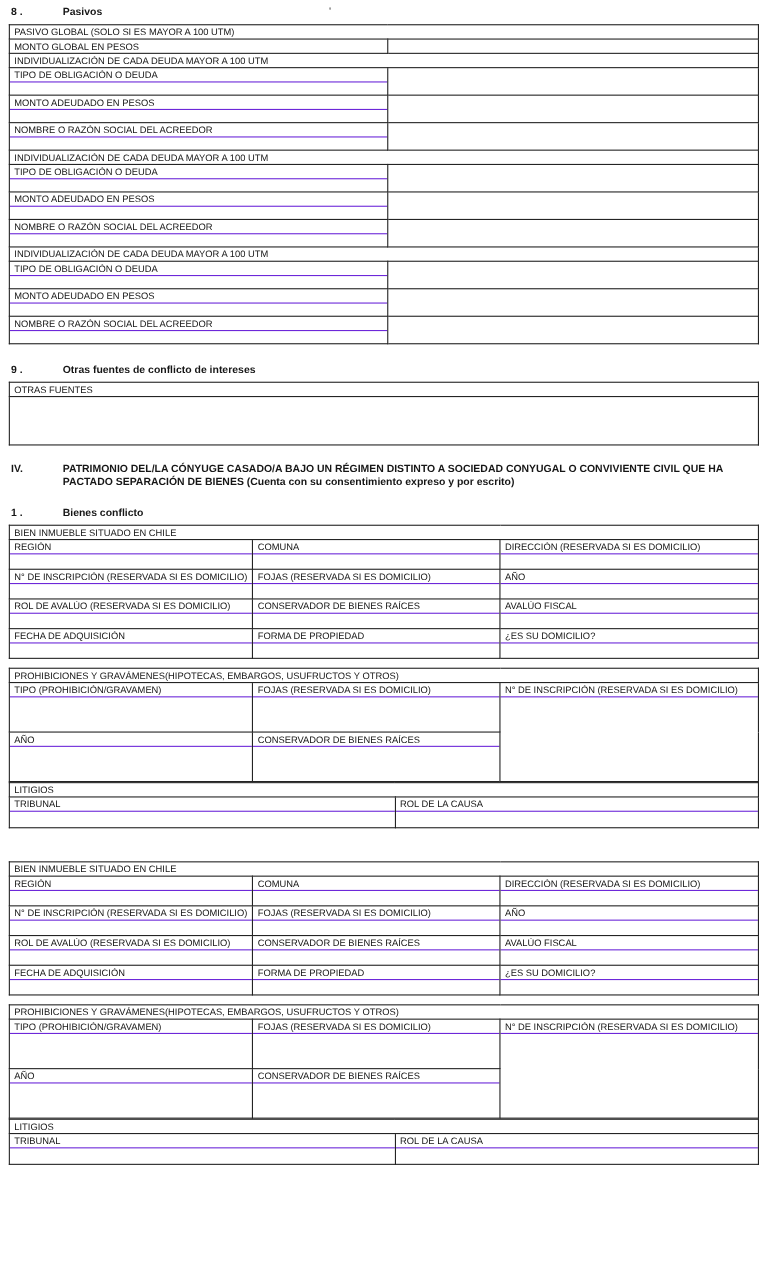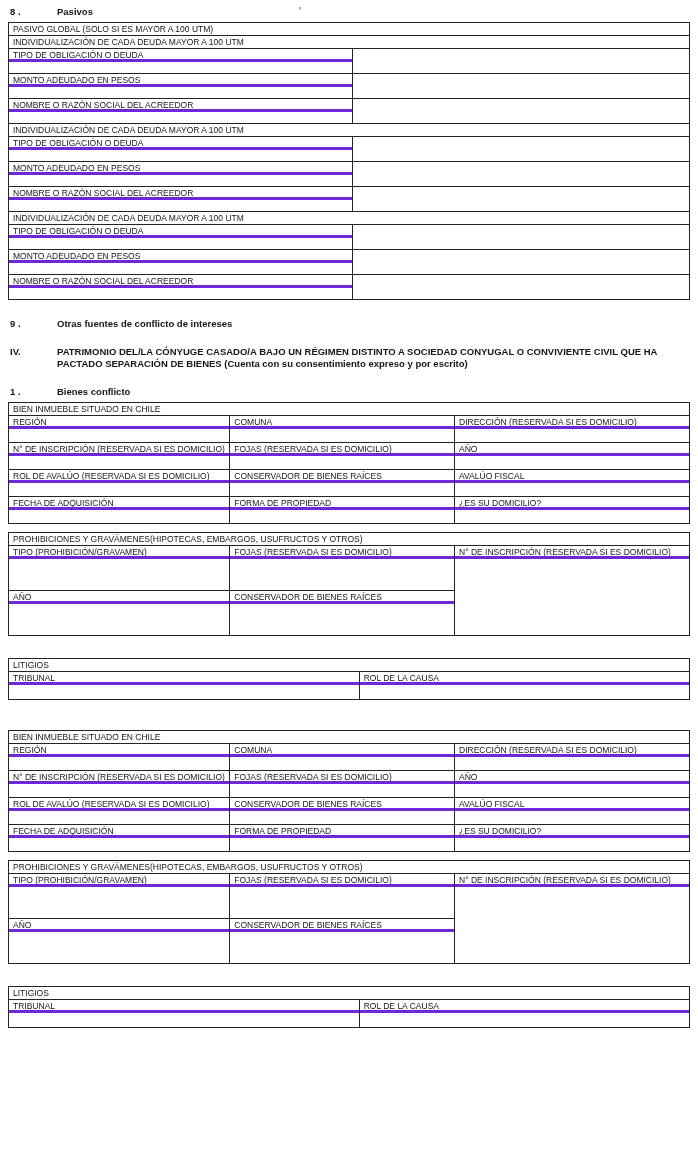--- a/index.html
+++ b/index.html
@@ -10,29 +10,29 @@
   .heading{display:flex;font-weight:700;font-size:9.5px;line-height:12px;margin:0 0 4px 2px}
   .heading .num{flex:0 0 47px}
   .heading .ttl{flex:1;padding-right:6px}
   .h9{margin-top:18px}
   .hIV{margin-top:16px}
   .h1{margin-top:16px}
   table.frm{width:100%;border-collapse:collapse;table-layout:fixed}
   .frm td{border:1px solid #242424;vertical-align:top;font-size:8.5px;line-height:10px;padding:0}
   .frm td.hdr{font-weight:400;padding:1px 4px;height:13px}
   .frm td.lab{padding:1px 4px}
-  .fl{border-bottom:3px solid #6d28d9;padding:1px 4px 0;height:13px;white-space:nowrap;overflow:hidden}
+  .fl{border-bottom:1px solid #6d28d9;padding:1px 4px 0;height:13px;white-space:nowrap;overflow:hidden}
   tr.r13{height:13px}
   tr.r25{height:25px}
   tr.r39{height:27px}
   tr.r35{height:45px}
   tr.r28{height:28px}
   tr.rblank{height:44px}
   .mt8{margin-top:8px}
-  .mt22{margin-top:22px}
+  .mt22{}
   .mt30{margin-top:30px}
 </style>
 </head>
 <body>
 
 <div class="page">
   <span class="stray">'</span>
 
   <div class="heading">
     <span class="num">8 .</span>
@@ -41,20 +41,24 @@
 
   <table class="frm">
     <colgroup>
         <col style="width:50.5%">
         <col style="width:49.5%">
       </colgroup>
     <tbody>
       <tr class="r13">
           <td class="hdr" colspan="2">PASIVO GLOBAL (SOLO SI ES MAYOR A 100 UTM)</td>
         </tr>
+      <tr class="r13">
+        <td class="lab">MONTO GLOBAL EN PESOS</td>
+        <td></td>
+      </tr>
 
       <tr class="r13">
           <td class="hdr" colspan="2">INDIVIDUALIZACIÓN DE CADA DEUDA MAYOR A 100 UTM</td>
         </tr>
       <tr class="r25">
         <td>
             <div class="fl">TIPO DE OBLIGACIÓN O DEUDA</div>
           </td>
         <td></td>
       </tr>
@@ -115,20 +119,30 @@
         <td></td>
       </tr>
     </tbody>
   </table>
 
   <div class="heading h9">
     <span class="num">9 .</span>
     <span class="ttl">Otras fuentes de conflicto de intereses</span>
   </div>
 
+  <table class="frm">
+    <tbody>
+      <tr class="r13">
+          <td class="lab">OTRAS FUENTES</td>
+        </tr>
+      <tr class="rblank">
+          <td></td>
+        </tr>
+    </tbody>
+  </table>
 
   <div class="heading hIV">
     <span class="num">IV.</span>
     <span class="ttl">PATRIMONIO DEL/LA CÓNYUGE CASADO/A BAJO UN RÉGIMEN DISTINTO A SOCIEDAD CONYUGAL O CONVIVIENTE CIVIL  QUE HA PACTADO SEPARACIÓN DE BIENES (Cuenta con su consentimiento expreso y por escrito)</span>
   </div>
 
   <div class="heading h1">
     <span class="num">1 .</span>
     <span class="ttl">Bienes conflicto</span>
   </div>

